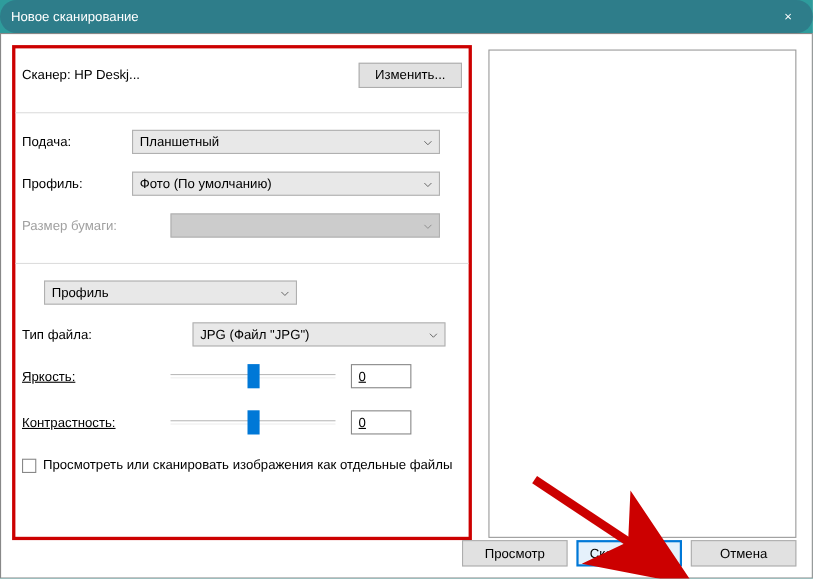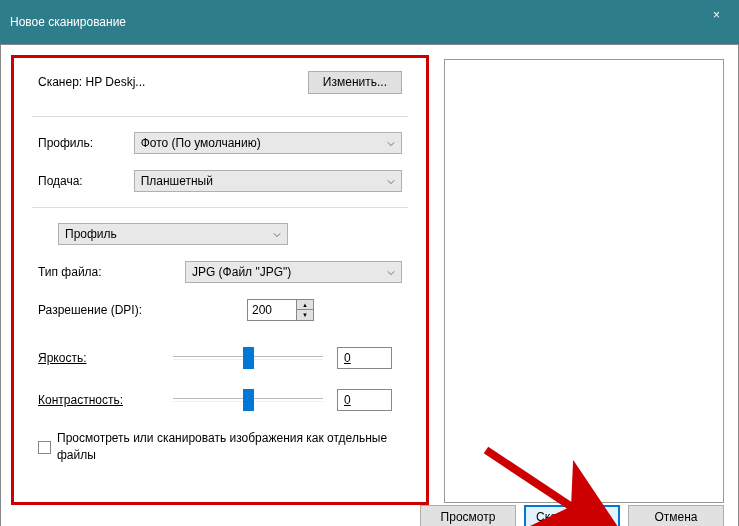--- a/index.html
+++ b/index.html
@@ -1,20 +1,20 @@
 <!DOCTYPE html>
 <html><head>
 <meta charset="utf-8">
 <style>
 * { box-sizing: border-box; margin: 0; padding: 0; font-family: "Segoe UI", Tahoma, sans-serif; font-size: 12px; }
 body { background: #2e9c9c; width: 739px; height: 526px; position: relative; }
-.titlebar { background: #2e7d8a; height: 44px; display: flex; align-items: center; padding: 0 10px; color: #fff; font-size: 13px; position: relative; }
+.titlebar { background: #2e7d8a; height: 30px; display: flex; align-items: center; padding: 0 10px; color: #fff; font-size: 13px; position: relative; border-radius: 15px; }
 .titlebar .close { position: absolute; right: 0; top: 0; width: 45px; height: 30px; display: flex; align-items: center; justify-content: center; color: #fff; font-size: 14px; }
 .dialog-body { background: #fff; margin: 0; height: 496px; position: relative; border: 1px solid #888; }
-.left-panel { position: absolute; left: 10px; top: 10px; width: 418px; height: 450px; border: 3px solid #cc0000; padding: 8px 24px; }
+.left-panel { position: absolute; left: 10px; top: 10px; width: 418px; height: 450px; border: 3px solid #cc0000; padding: 8px 6px; }
 .row { display: flex; align-items: center; margin-bottom: 14px; height: 24px; }
 .row.head { margin-top: 4px; margin-bottom: 22px; }
 .label { width: 100px; color: #000; }
 .label.wide { width: 135px; }
 .label.disabled { color: #a0a0a0; }
 .scanner-label { flex: 1; color: #000; }
 .btn { background: #e1e1e1; border: 1px solid #adadad; padding: 3px 14px; height: 23px; cursor: pointer; font-size: 12px; }
 .btn.focused { border: 2px solid #0078d7; padding: 2px 13px; background:#e5f1fb; }
 .select { background: #e8e8e8; border: 1px solid #b0b0b0; height: 22px; width: 280px; display: flex; align-items: center; padding: 0 6px; position: relative; }
 .select.narrow { width: 230px; margin-left: 50px; }
@@ -58,39 +58,48 @@
       <span class="scanner-label">
         <span>Сканер:</span>
         <span>HP Deskj...</span>
       </span>
       <button class="btn">Изменить...</button>
     </div>
 
     <div class="sep"></div>
 
     <div class="row">
+      <span class="label">Подача:</span>
+      <div class="select">
+        <span>Планшетный</span>
+        <span class="chev"><svg viewBox="0 0 10 10">
+              <path d="M1 3 L5 7 L9 3" stroke="#555" fill="none"></path>
+            </svg></span>
+      </div>
+    </div>
+
+    <div class="row">
       <span class="label">Профиль:</span>
       <div class="select">
         <span>Фото (По умолчанию)</span>
         <span class="chev"><svg viewBox="0 0 10 10">
               <path d="M1 3 L5 7 L9 3" stroke="#555" fill="none"></path>
             </svg></span>
       </div>
     </div>
 
-    <div class="row">
-      <span class="label">Подача:</span>
-      <div class="select">
-        <span>Планшетный</span>
+    <div class="row" style="margin-bottom:22px">
+      <span class="label wide disabled">Размер бумаги:</span>
+      <div class="select disabled" style="width:245px">
+        <span></span>
         <span class="chev"><svg viewBox="0 0 10 10">
-              <path d="M1 3 L5 7 L9 3" stroke="#555" fill="none"></path>
+              <path d="M1 3 L5 7 L9 3" stroke="#888" fill="none"></path>
             </svg></span>
       </div>
     </div>
-
 
     <div class="sep"></div>
 
     <div class="row">
       <div class="select narrow" style="margin-left:20px">
         <span>Профиль</span>
         <span class="chev"><svg viewBox="0 0 10 10">
               <path d="M1 3 L5 7 L9 3" stroke="#555" fill="none"></path>
             </svg></span>
       </div>
@@ -99,32 +108,20 @@
     <div class="row">
       <span class="label wide">Тип файла:</span>
       <div class="select narrow" style="margin-left:20px">
         <span>JPG (Файл "JPG")</span>
         <span class="chev"><svg viewBox="0 0 10 10">
               <path d="M1 3 L5 7 L9 3" stroke="#555" fill="none"></path>
             </svg></span>
       </div>
     </div>
 
-    <div class="row" style="margin-bottom:24px">
-      <span class="label wide">Разрешение (DPI):</span>
-      <div class="spinner-wrap">
-        <div class="spinner">
-          <span>200</span>
-        </div>
-        <div class="spin-btns">
-          <div>▲</div>
-          <div>▼</div>
-        </div>
-      </div>
-    </div>
 
     <div class="slider-row">
       <span class="label wide">Яркость:</span>
       <div class="slider-track">
         <div class="slider-thumb"></div>
       </div>
       <div class="slider-value">
         <span>0</span>
       </div>
     </div>

